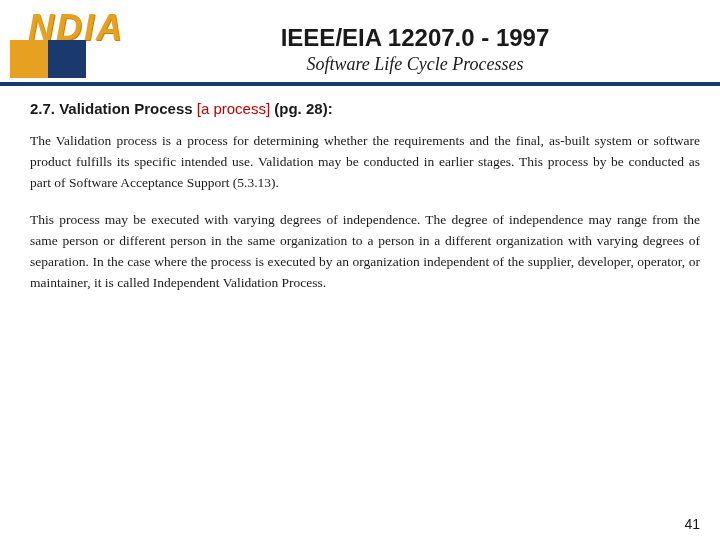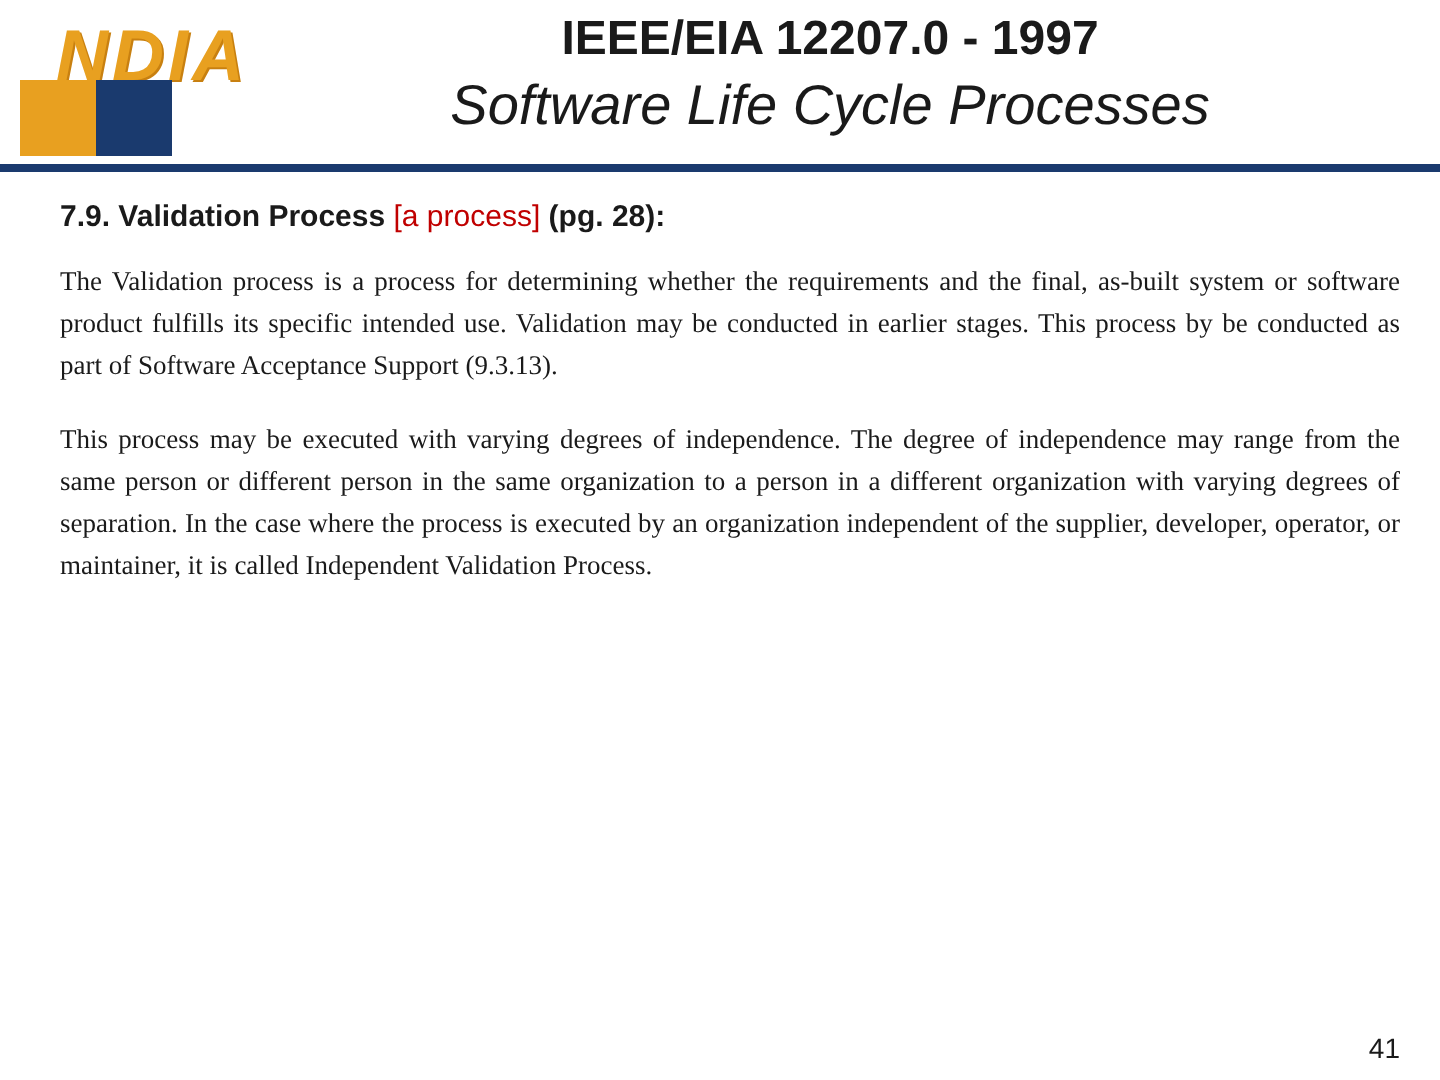--- a/index.html
+++ b/index.html
@@ -62,39 +62,39 @@
       top: 82px;
       left: 0;
       right: 0;
       height: 4px;
       background: #1a3a6e;
     }
 
     
     .title-block {
       position: absolute;
-      top: 4px;
+      top: 22px;
       left: 130px;
       right: 20px;
       text-align: center;
     }
 
     .title-main {
       font-size: 24px;
       font-weight: bold;
       color: #1a1a1a;
       font-family: Arial, sans-serif;
       line-height: 1.3;
     }
 
     .title-sub {
-      font-size: 28px;
+      font-size: 18px;
       font-style: italic;
       color: #1a1a1a;
-      font-family: Liberation Sans, sans-serif;
+      font-family: Liberation Serif, serif;
       line-height: 1.3;
     }
 
     
     .content {
       position: absolute;
       top: 100px;
       left: 30px;
       right: 20px;
       bottom: 40px;
@@ -145,21 +145,21 @@
 
 <div class="header-line"></div>
 
 <div class="title-block">
   <div class="title-main">IEEE/EIA 12207.0 - 1997</div>
   <div class="title-sub">Software Life Cycle Processes</div>
 </div>
 
 <div class="content">
   <div class="section-heading">
-    <span>7.9.  Validation Process </span><span class="bracket-text">[a process]</span><span> (pg. 28):</span>
+    <span>2.7.  Validation Process </span><span class="bracket-text">[a process]</span><span> (pg. 28):</span>
   </div>
 
-  <p class="paragraph">The Validation process is a process for determining whether the requirements and the final, as-built system or software product fulfills its specific intended use. Validation may be conducted in earlier stages.  This process by be conducted as part of Software Acceptance Support (9.3.13).</p>
+  <p class="paragraph">The Validation process is a process for determining whether the requirements and the final, as-built system or software product fulfills its specific intended use. Validation may be conducted in earlier stages.  This process by be conducted as part of Software Acceptance Support (5.3.13).</p>
 
   <p class="paragraph">This process may be executed with varying degrees of independence.  The degree of independence may range from the same person or different person in the same organization to a person in a different organization with varying degrees of separation.  In the case where the process is executed by an organization independent of the supplier, developer, operator, or maintainer, it is called Independent Validation Process.</p>
 </div>
 
 <div class="page-number">41</div>
 
 </body></html>

